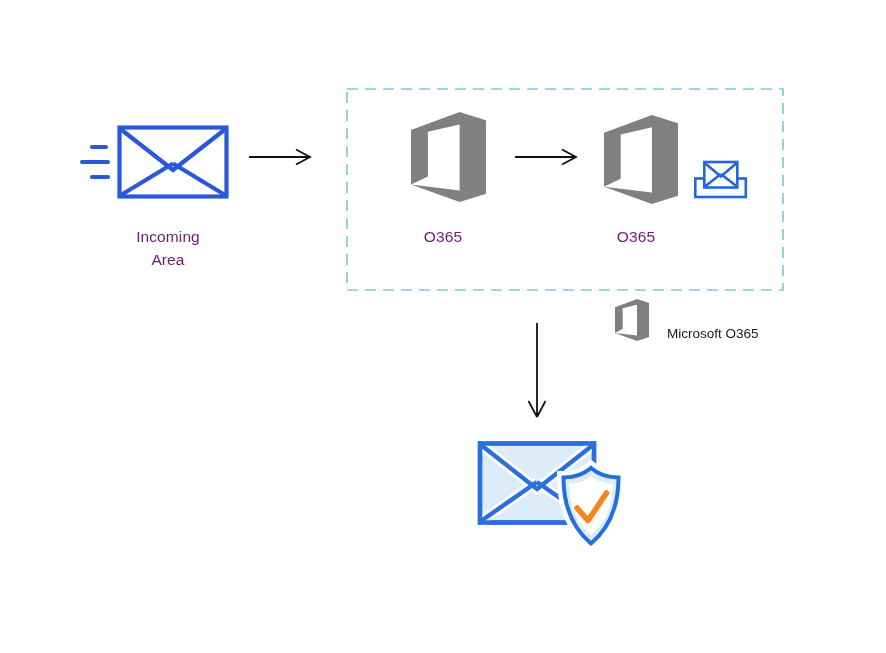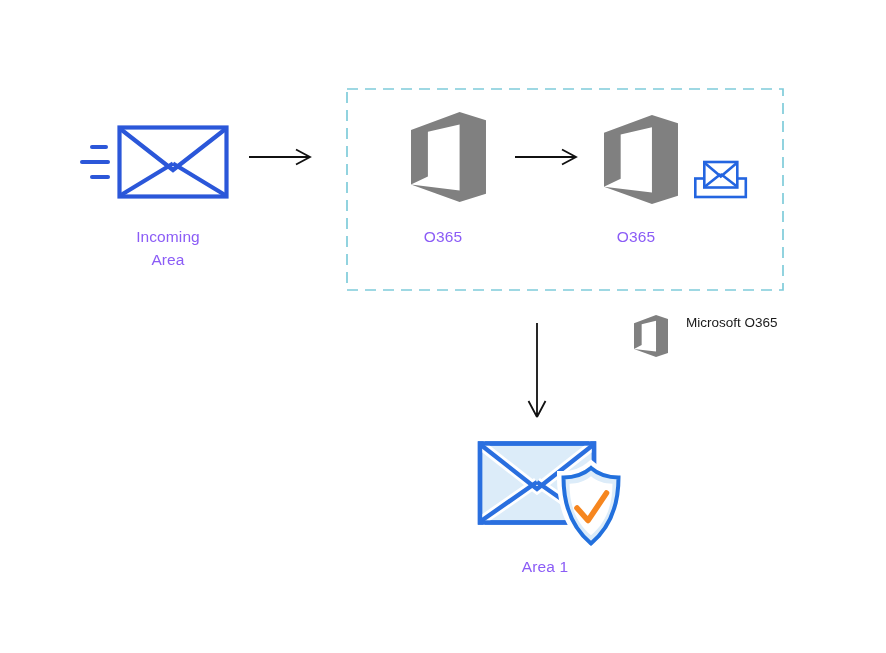--- a/index.html
+++ b/index.html
@@ -9,33 +9,33 @@
     background:#fff;
     font-family:"Liberation Sans", sans-serif;
     overflow:hidden;
   }
   .abs{position:absolute;}
   .node-label{
     position:absolute;
     text-align:center;
     font-size:15.5px;
     line-height:22.5px;
-    color:#8b5cf6;
+    color:#701a75;
     letter-spacing:.1px;
   }
   .speed-line{
     position:absolute;
     height:4px;
     background:#2b57d9;
     border-radius:2px;
   }
   .legend{
     position:absolute;
-    left:615px;top:315px;
-    display:flex;align-items:flex-start;margin-left:19px;
+    left:615px;top:299px;
+    display:flex;align-items:flex-end;
   }
   .legend-text{
     font-size:13.5px;
     color:#1a1a1a;
     margin-left:18px;
     white-space:nowrap;
   }
   .journaling-label{
     position:absolute;
     left:370px;top:353px;width:140px;
@@ -126,16 +126,15 @@
       <path d="M31,2 C38.5,8.5 48,11.5 58.5,11.5 C58.5,35 53,59 31,77.5 C9,59 3.5,35 3.5,11.5 C14,11.5 23.5,8.5 31,2 Z" fill="none" stroke="#ffffff" stroke-width="13"></path>
       <path d="M31,2 C38.5,8.5 48,11.5 58.5,11.5 C58.5,35 53,59 31,77.5 C9,59 3.5,35 3.5,11.5 C14,11.5 23.5,8.5 31,2 Z" fill="#dcecf9" stroke="#2270dd" stroke-width="4"></path>
       <g transform="translate(31,40) scale(0.78) translate(-31,-40)">
         <path d="M31,2 C38.5,8.5 48,11.5 58.5,11.5 C58.5,35 53,59 31,77.5 C9,59 3.5,35 3.5,11.5 C14,11.5 23.5,8.5 31,2 Z" fill="#ffffff"></path>
       </g>
       <path d="M17,42 L28,54.5 L46.5,27" fill="none" stroke="#f6861f" stroke-width="5.6" stroke-linecap="round" stroke-linejoin="round"></path>
     </g>
   </svg>
 
   <div class="node-label" style="left:465px;top:556px;width:160px;">
-    <div>Area 1</div>
   </div>
 
 </div>
 
 </body></html>

